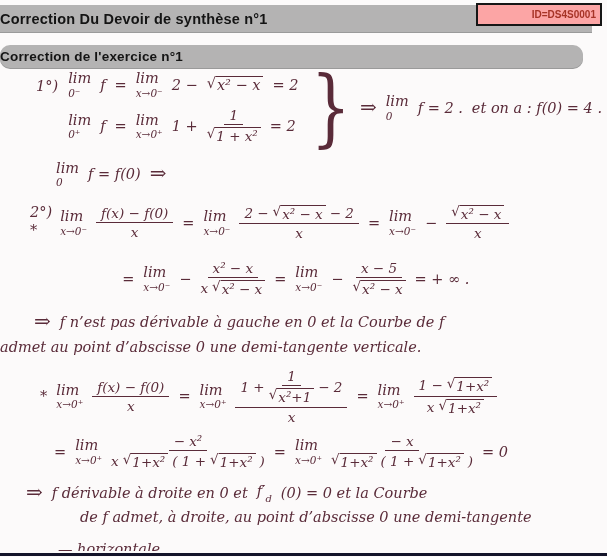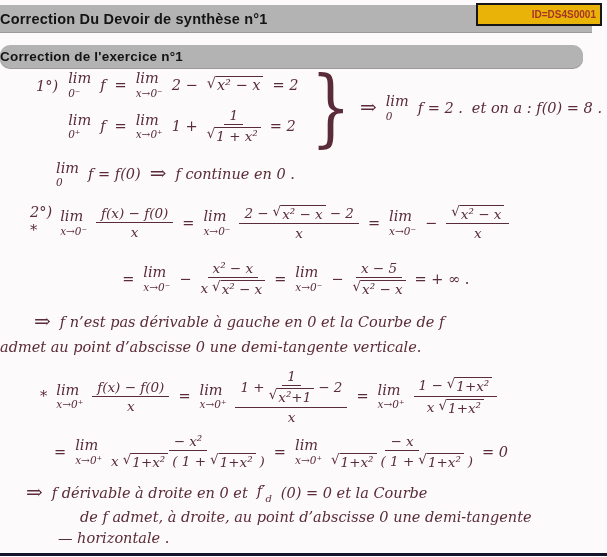--- a/index.html
+++ b/index.html
@@ -16,21 +16,21 @@
     font-family:"Liberation Sans",sans-serif;
     font-weight:bold;color:#141414;font-size:14.5px;
     box-sizing:border-box;
     letter-spacing:.2px;
     box-shadow:0 1px 0 #9a9a9a;
   }
   .hbar.sub{top:45px;width:583px;height:23px;font-size:13.5px;border-radius:10px;}
   .badge{
     position:absolute;right:5px;top:3px;
     width:118px;height:19px;
-    background:#eab308;border:2px solid #161616;
+    background:#fca5a5;border:2px solid #161616;
     color:#a63427;font-size:10px;font-weight:bold;
     display:flex;align-items:center;justify-content:flex-end;
     padding-right:4px;font-family:"Liberation Sans",sans-serif;
   }
   
   .content{
     position:absolute;left:0;top:70px;right:0;bottom:6px;
     color:#5a2b39;font-style:italic;font-size:14.5px;
     overflow:hidden;
   }
@@ -43,21 +43,21 @@
   .sec1{margin-left:36px;}
   .l2line{margin-left:56px;margin-top:15px;}
   .sec2{margin-left:30px;margin-top:17px;}
   .l3b{margin-left:62px;margin-top:10px;}
   .l4a{margin-left:34px;margin-top:15px;}
   .l4b{margin-top:7px;}
   .l5a{margin-left:40px;margin-top:14px;}
   .l5b{margin-left:54px;margin-top:10px;}
   .l6a{margin-left:26px;margin-top:13px;}
   .l6b{margin-left:80px;margin-top:5px;}
-  .l6c{margin-left:58px;margin-top:5px;}
+  .l6c{margin-left:58px;margin-top:16px;}
   
   .mlim{display:inline-flex;flex-direction:column;line-height:1;}
   .mlimword{line-height:1;}
   .mlimunder{font-size:10.5px;margin-top:2px;line-height:1;}
   .mfrac{display:inline-flex;flex-direction:column;align-items:center;line-height:1.05;font-size:13.5px;}
   .mnum{display:inline-flex;align-items:center;gap:4px;border-bottom:1.4px solid #5a2b39;padding:0 5px 2px 5px;}
   .mden{display:inline-flex;align-items:center;gap:4px;padding-top:2px;}
   .msqrt{display:inline-flex;align-items:stretch;}
   .mrad{font-style:italic;line-height:1;}
   .mbar{border-top:1.4px solid #5a2b39;padding:1px 3px 0 1px;line-height:1.1;}
@@ -137,32 +137,31 @@
           </div>
       </div>
       <div class="brace">}</div>
       <div class="mline">
           <span class="marrow">⇒</span>
           <span class="mlim">
             <span class="mlimword">lim</span>
             <span class="mlimunder">0</span>
           </span>
           <span class="mtxt">f = 2 .</span>
-          <span class="mtxt">et on a :  f(0) = 8 .</span>
+          <span class="mtxt">et on a :  f(0) = 4 .</span>
         </div>
     </div>
 
     <div class="mline l2line">
         <span class="mlim">
           <span class="mlimword">lim</span>
           <span class="mlimunder">0</span>
         </span>
         <span class="mtxt">f  =  f(0)</span>
         <span class="marrow">⇒</span>
-        <span class="mtxt">f continue en 0 .</span>
       </div>
 
     <div class="row sec2">
       <div class="seclabel2">
         <span>2°)</span>
         <span>*</span>
       </div>
       <div class="col">
         <div class="mline">
             <span class="mlim">

